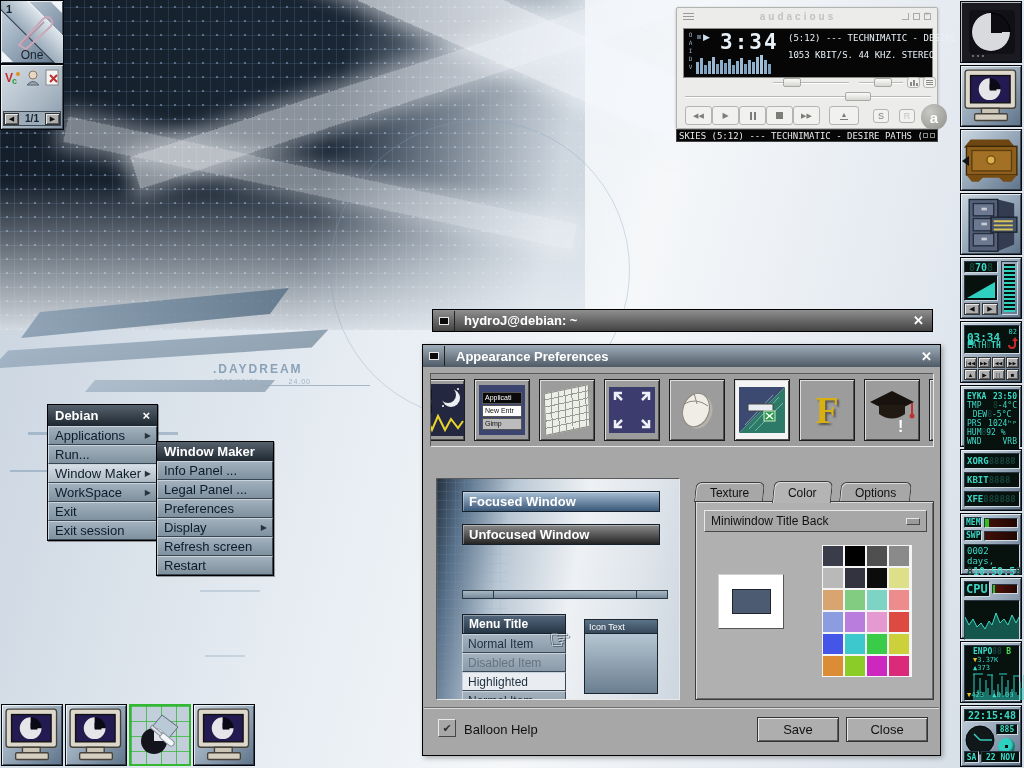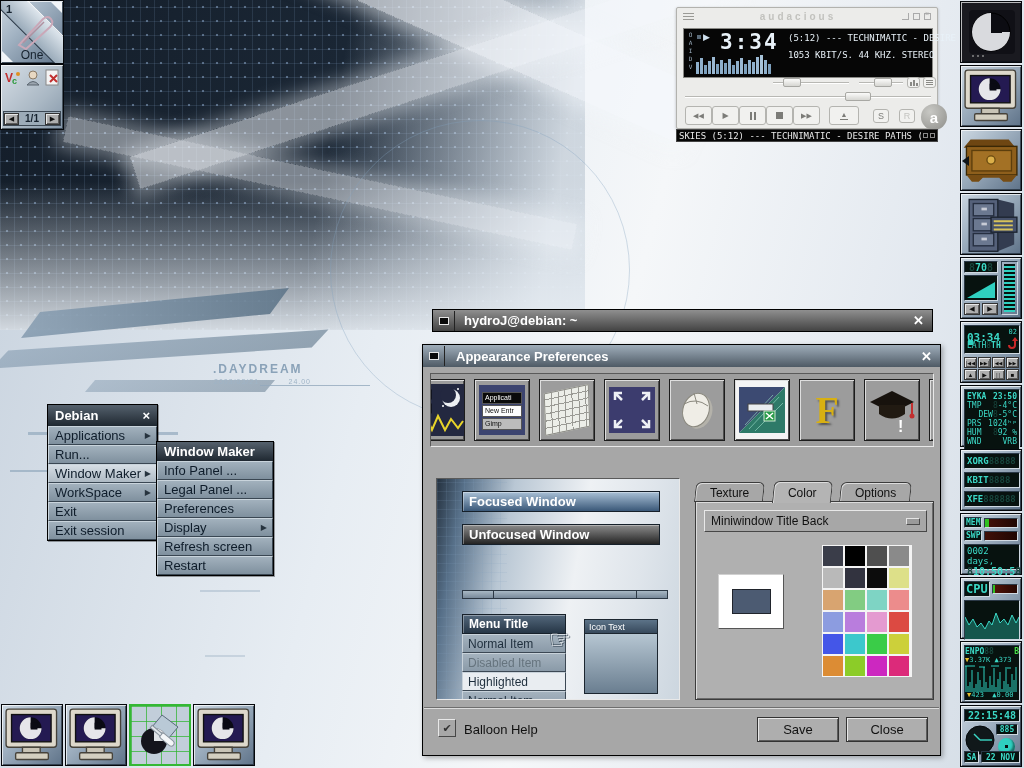--- a/index.html
+++ b/index.html
@@ -558,29 +558,29 @@
 <div class="abs tile" style="left:960px;top:385px;padding:3px">
   <div class="lcd-box lcd" style="width:56px;height:68px;padding:2px 2px;font-size:8px;line-height:9px">
     <div style="display:flex;justify-content:space-between;font-weight:bold">
         <span>EYKA</span>
         <span>23:50</span>
       </div>
     <div style="display:flex;justify-content:space-between">
         <span>TMP</span>
         <span><i class="ghost" style="font-style:normal">8</i><span>-4°C</span></span>
       </div>
-    <div style="display:flex;justify-content:flex-end">
+    <div style="display:flex;justify-content:center">
         <span>DEW</span>
         <span><i class="ghost" style="font-style:normal">8</i><span>-5°C</span></span>
       </div>
     <div style="display:flex;justify-content:space-between">
         <span>PRS</span>
         <span>1024ʰᵖ</span>
       </div>
-    <div style="display:flex;justify-content:space-between">
+    <div style="display:flex;justify-content:flex-start">
         <span>HUM</span>
         <span><i class="ghost" style="font-style:normal">8</i><span>92 %</span></span>
       </div>
     <div style="display:flex;justify-content:space-between">
         <span>WND</span>
         <span>VRB</span>
       </div>
   </div>
 </div>
 
@@ -612,21 +612,21 @@
   </div>
   <div class="lcd-box" style="width:56px;height:40px;margin-top:3px">
     <svg width="54" height="38" viewBox="0 0 54 38">
       <polygon points="0,16 4,24 8,18 12,26 16,22 20,28 24,20 27,24 31,12 35,22 39,18 43,24 47,14 51,22 54,16 54,38 0,38" fill="#14564c"></polygon>
       <polyline points="0,16 4,24 8,18 12,26 16,22 20,28 24,20 27,24 31,12 35,22 39,18 43,24 47,14 51,22 54,16" fill="none" stroke="#3bd8c6" stroke-width="1"></polyline>
     </svg>
   </div>
 </div>
 
 <div class="abs tile" style="left:960px;top:641px;padding:3px">
-  <div class="lcd-box lcd" style="width:56px;height:56px;padding:1px 0;position:relative">
+  <div class="lcd-box lcd" style="width:56px;height:56px;padding:1px 8px;position:relative">
     <div style="font-size:8px;font-weight:bold"><span>ENPO</span><span class="ghost">88</span><span style="color:#48e048;float:right">B</span></div>
     <div style="font-size:7px"><span style="color:#e8c030">▼</span><span>3.37K</span> <span style="color:#3bd8c6">▲</span><span>373</span></div>
     <svg width="52" height="28" viewBox="0 0 52 28">
       <path d="M1 28 V2 M3 28 V22 M5 28 V18 M7 28 V6 M9 28 V24 M11 28 V20 M13 28 V8 M15 28 V16 M17 28 V23 M19 28 V3 M21 28 V18 M23 28 V24 M25 28 V12 M27 28 V21 M29 28 V4 M31 28 V23 M33 28 V15 M35 28 V8 M37 28 V25 M39 28 V17 M41 28 V5 M43 28 V20 M45 28 V23 M47 28 V10 M49 28 V16 M51 28 V3" stroke="#2fd0c0" stroke-width="1"></path>
       <path d="M0 2 H10 M14 3 H20 M26 2 H34 M40 4 H46" stroke="#2fd0c0" stroke-width="1"></path>
     </svg>
     <div style="position:absolute;left:2px;bottom:1px;font-size:7px"><span style="color:#e8c030">▼</span><span>423</span>&nbsp;&nbsp;<span style="color:#3bd8c6">▲</span><span>0.00</span></div>
   </div>
 </div>
 

